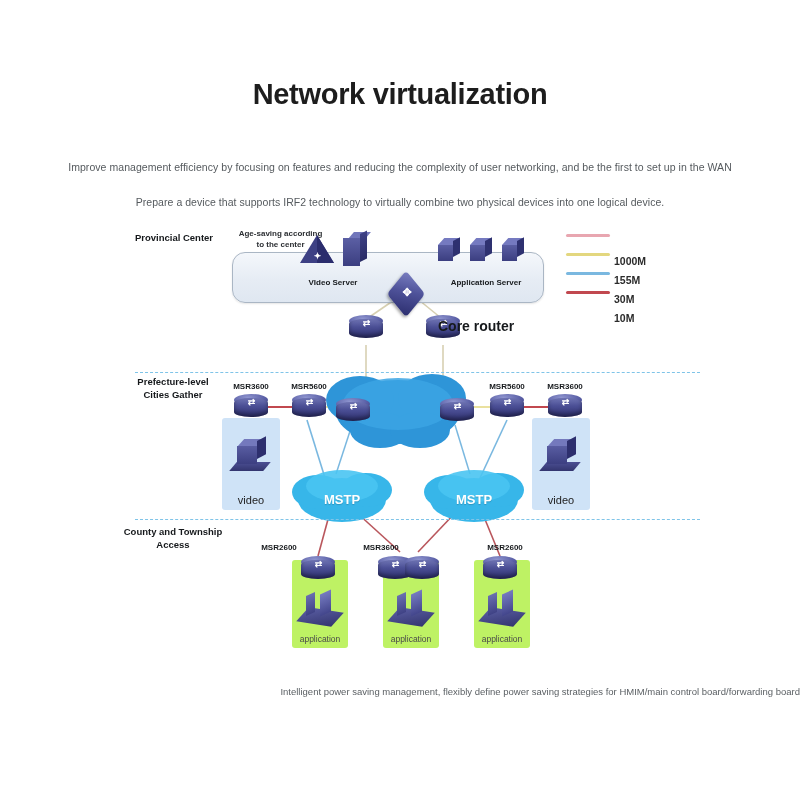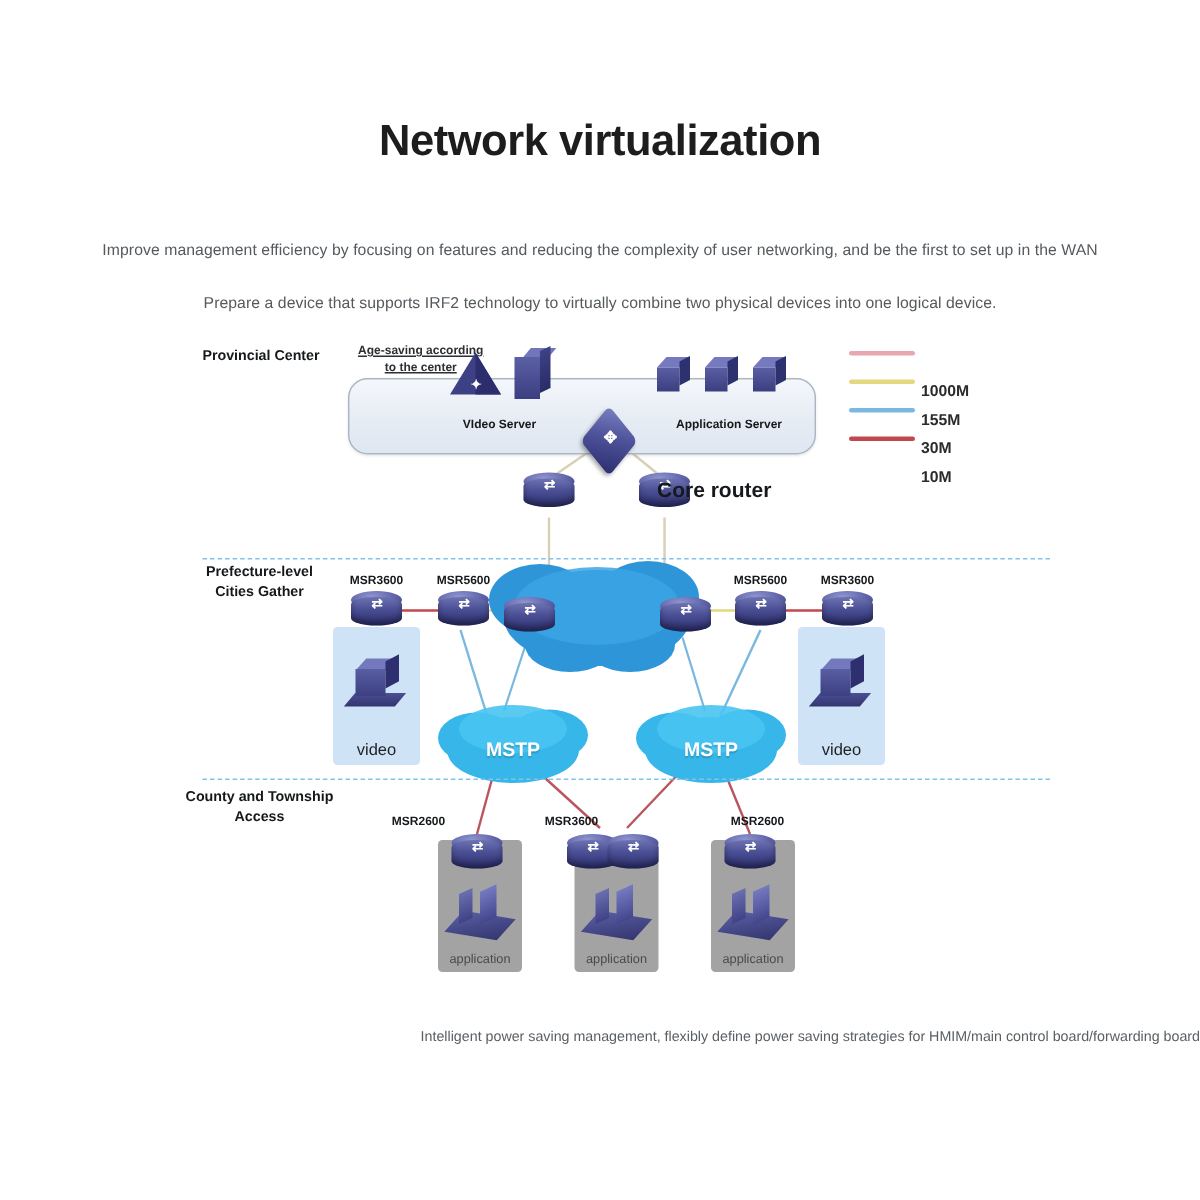--- a/index.html
+++ b/index.html
@@ -206,21 +206,21 @@
     text-align: center; color: #fff; font-size: 9px;
     font-weight: 700; letter-spacing: -1px;
   }
 
   
   .tint-panel {
     position: absolute;
     border-radius: 3px;
   }
   .tint-blue  { background: #cfe3f7; }
-  .tint-cream { background: #a3a3a3; }
+  .tint-cream { background: #bef264; }
 
   .panel-cap {
     position: absolute; width: 100%;
     text-align: center;
     font-size: 11px;
     color: #222;
     bottom: 4px;
   }
   .panel-cap.small { font-size: 8.5px; color: #4a4a4a; }
 
@@ -306,21 +306,20 @@
 
   
   .note-small {
     position: absolute;
     font-size: 8px;
     font-weight: 700;
     color: #2c2f33;
     text-align: center;
     line-height: 11px;
     white-space: pre-line;
-    text-decoration: underline;
   }
   .core-label {
     position: absolute;
     font-size: 14px; font-weight: 700; color: #16191c;
   }
 </style>
 </head>
 <body>
 
 <div id="page">

